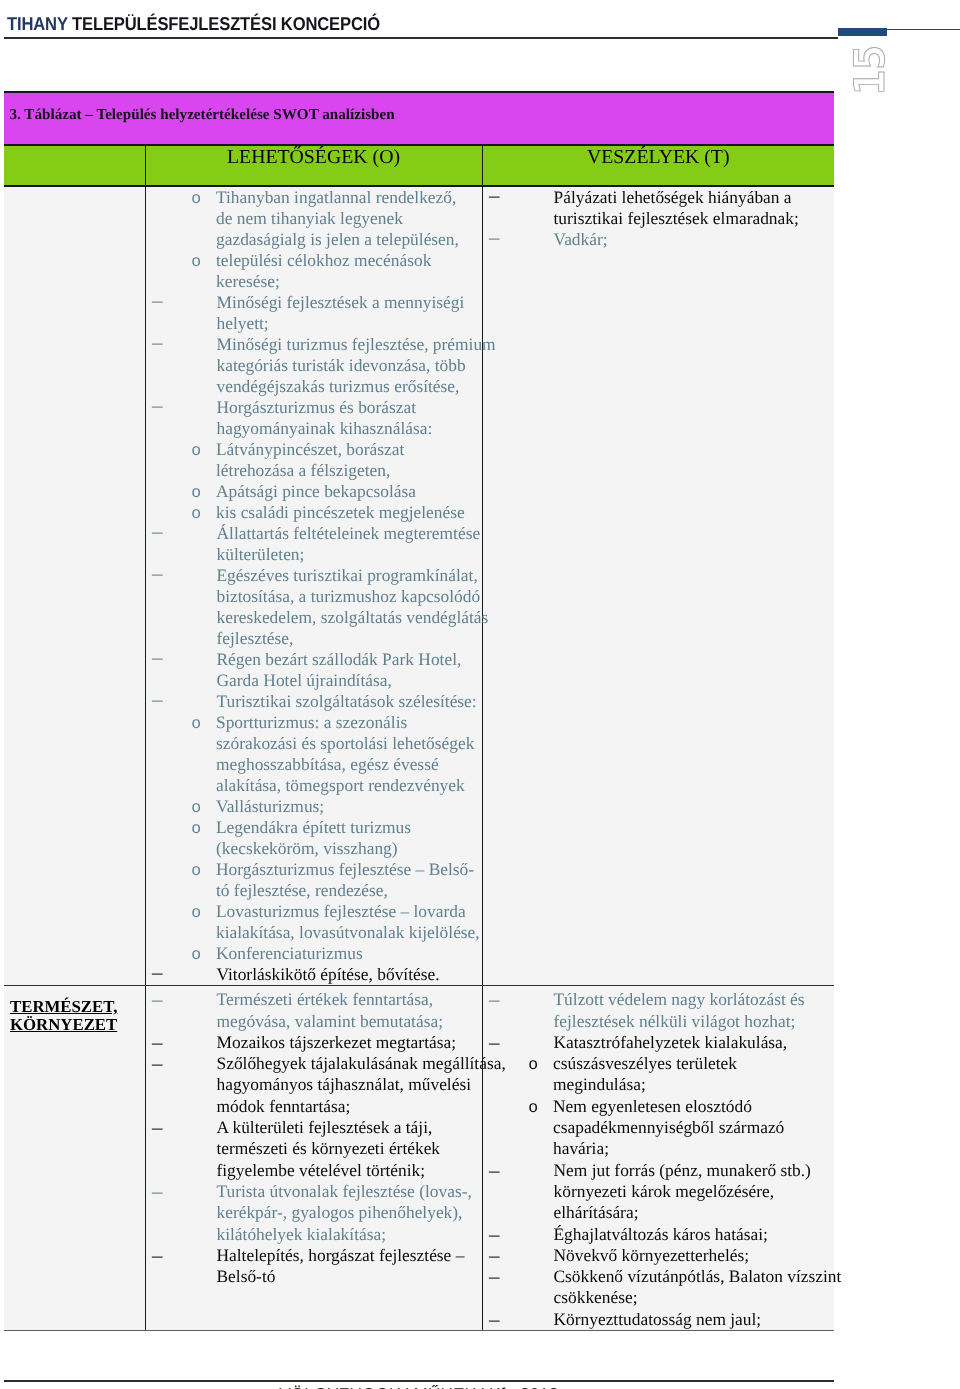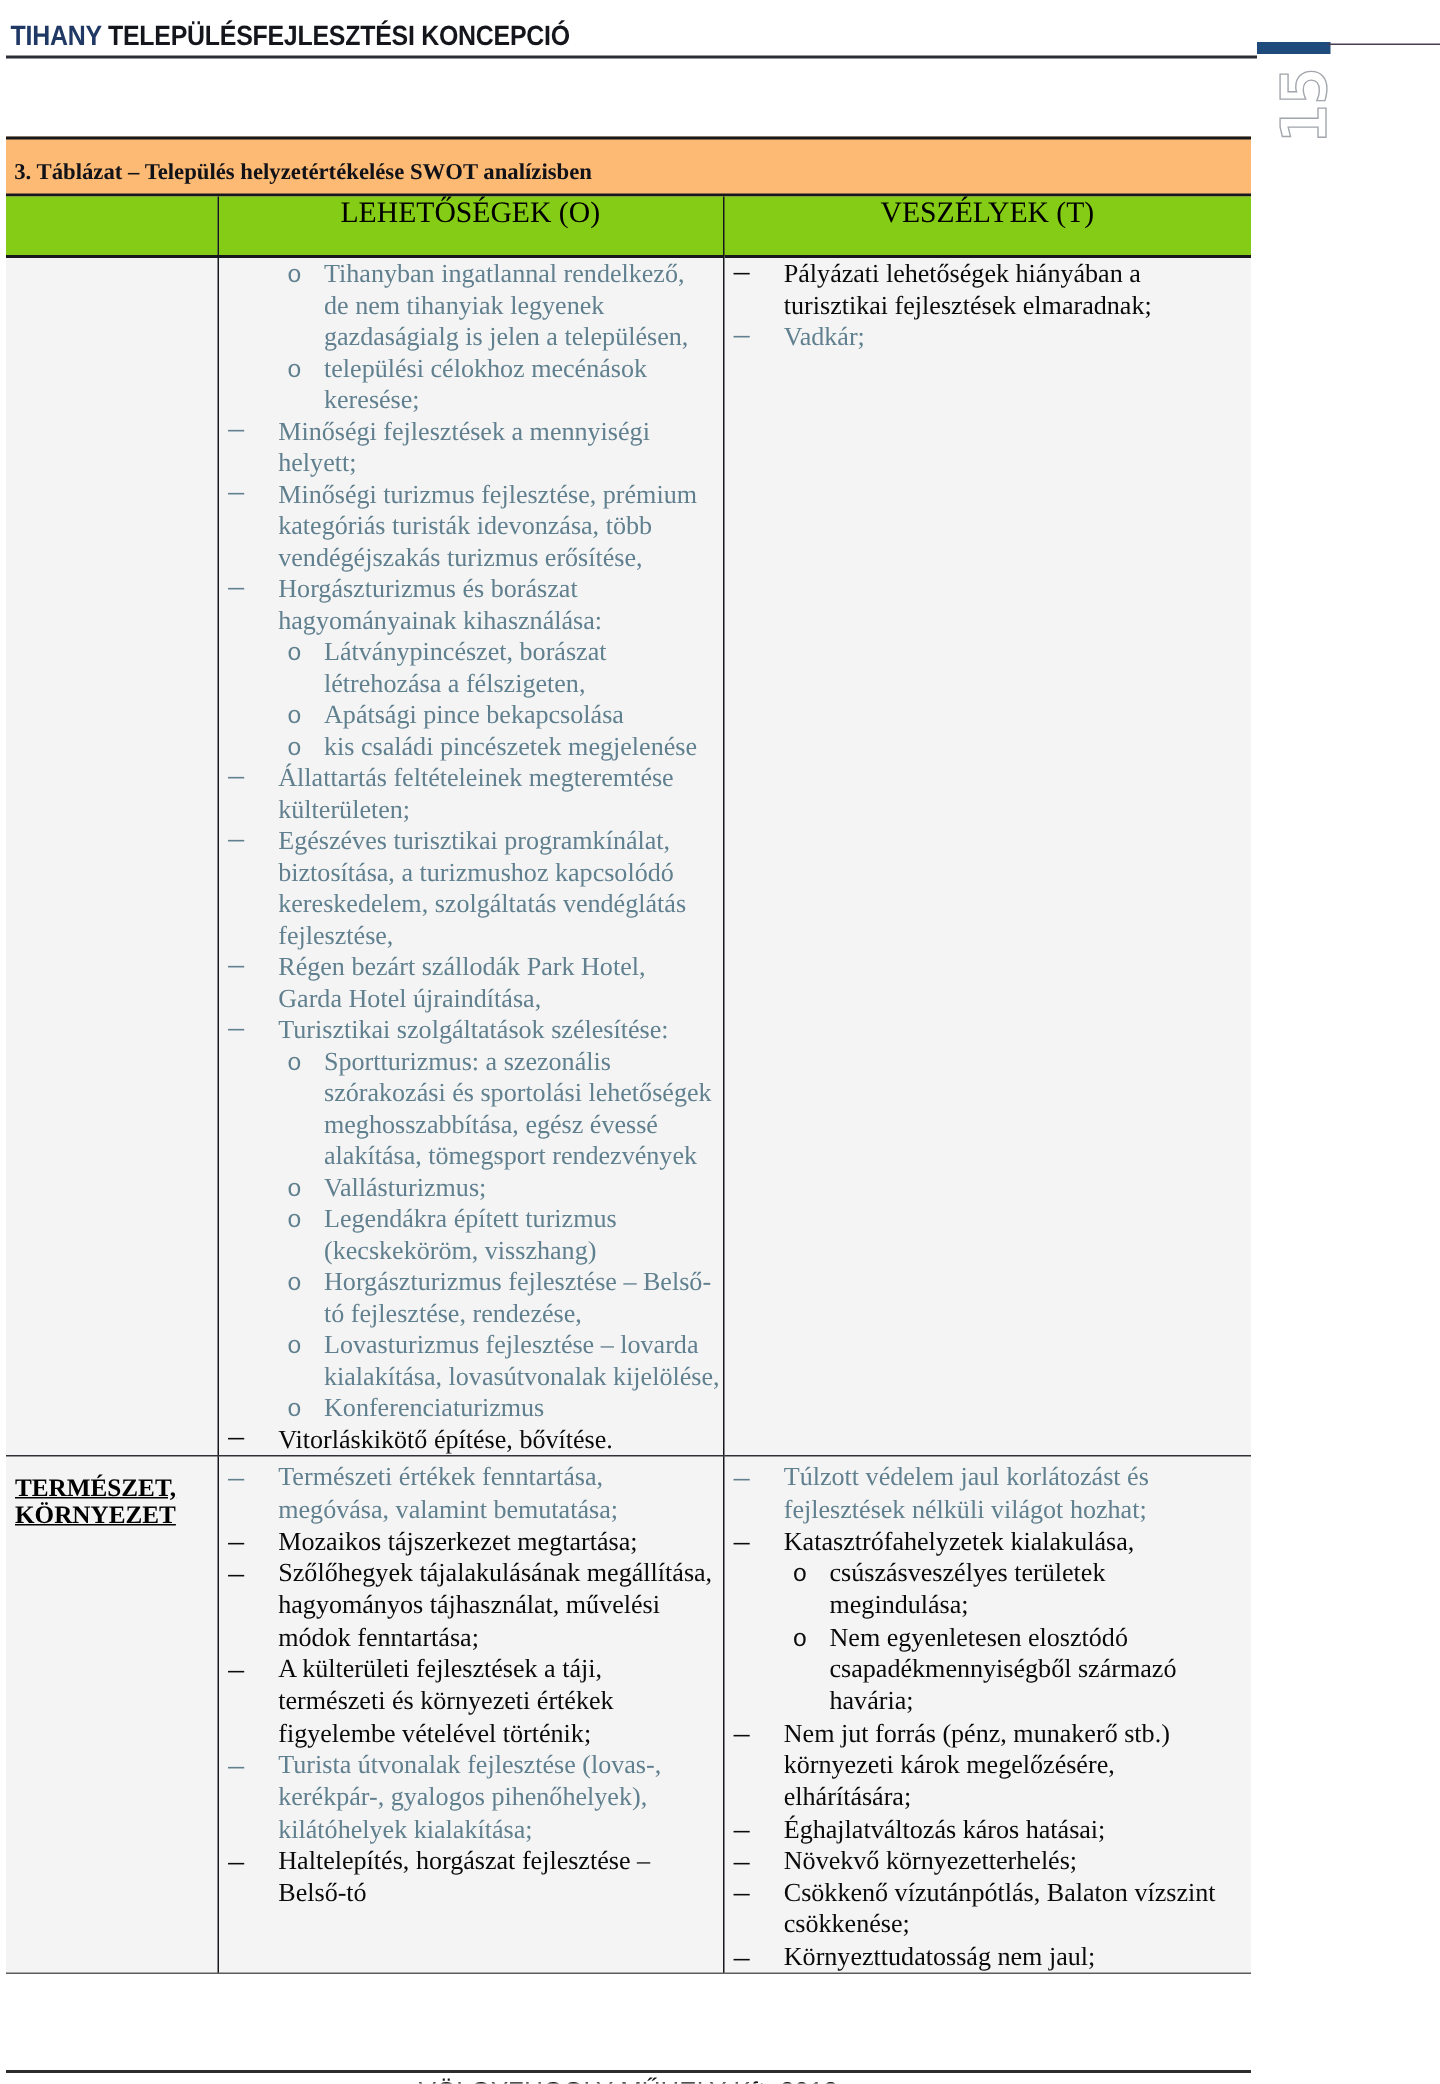--- a/index.html
+++ b/index.html
@@ -21,22 +21,22 @@
   .rh-rule2{ position:absolute; left:885px; top:17px; width:75px; height:1.2px; background:#463c54; }
   .pgnum-wrap { position:absolute; left:846px; top:34px; width:48px; height:48px; }
   .pgnum   { position:absolute; left:-8px; top:16px; width:64px; height:16px;
              text-align:center; line-height:16px; white-space:nowrap;
              font-family:"DejaVu Sans Mono", monospace; font-size:42px; font-weight:700;
              color:transparent; -webkit-text-stroke:0.9px #a2a5ac;
              transform:rotate(-90deg); }
 
   
   .tbl { position:absolute; left:4px; top:79px; width:830px; }
-  .cap { background:#fdba74; color:#111218; font-weight:700; font-size:15.15px;
-         height:40px; line-height:43px; padding-left:5.5px;
+  .cap { background:#d946ef; color:#111218; font-weight:700; font-size:15.15px;
+         height:55px; line-height:43px; padding-left:5.5px;
          border-top:2.5px solid #16181d; border-bottom:2.3px solid #16181d;
          font-family:"Liberation Serif", serif; box-sizing:border-box; }
   table.swot { border-collapse:collapse; width:830px; table-layout:fixed; }
   table.swot td { vertical-align:top; padding:0; }
   .hrow td { background:#84cc16; height:38.5px; text-align:center; vertical-align:middle;
              font-size:19.8px; font-family:"Liberation Serif", serif; color:#000;
              border-bottom:2.3px solid #16181d; }
   .vline { border-right:1.7px solid #16181d; }
   .brow td { background:#f4f4f4; }
   tr.r0 td { height:798.5px; }
@@ -53,21 +53,21 @@
   .r1 .l1 .mk { line-height:21.3px; }
   .r1 .l2 .mk { line-height:23.5px; }
   .r1 .mkd { line-height:19.5px; }
   .li  { position:relative; }
   .mk  { position:absolute; top:0; font-family:"Liberation Serif", serif;
          font-size:17.4px; line-height:21px; }
   .mkd { font-size:21px; line-height:17.4px; }
   .ln  { font-size:17.4px; line-height:21px; font-family:"Liberation Serif", serif;
          white-space:nowrap; }
   .l1 .mk { left:6.6px; }
-  .l1 .ln { padding-left:40px; }
+  .l1 .ln { padding-left:71px; }
   .l2 .mk { left:45.8px; font-size:16.4px; line-height:23.5px; font-family:"Liberation Mono", monospace; }
   .l2 .ln { padding-left:70.5px; }
   .cblue { color:#61808f; }
   .cblack{ color:#0a0a0a; }
 
   
   .ft-rule { position:absolute; left:4px; top:1368px; width:830px; height:1.6px; background:#2d2d2d; }
   .ft-txt  { position:absolute; left:6.4px; top:1371.5px; width:830px; text-align:center;
              font-family:"Liberation Sans", sans-serif; font-size:17.2px; color:#111; letter-spacing:0.1px; }
 </style>
@@ -254,21 +254,21 @@
                   <span class="mk mkd">–</span>
                   <div class="ln">Haltelepítés, horgászat fejlesztése –</div>
                   <div class="ln">Belső-tó</div>
                 </div>
               </div>
             </td>
             <td class="cellpad">
               <div class="lst">
                 <div class="li l1 cblue">
                   <span class="mk mkd">–</span>
-                  <div class="ln">Túlzott védelem jaul korlátozást és</div>
+                  <div class="ln">Túlzott védelem nagy korlátozást és</div>
                   <div class="ln">fejlesztések nélküli világot hozhat;</div>
                 </div>
                 <div class="li l1 cblack">
                   <span class="mk mkd">–</span>
                   <div class="ln">Katasztrófahelyzetek kialakulása,</div>
                 </div>
                 <div class="li l2 cblack">
                   <span class="mk">o</span>
                   <div class="ln">csúszásveszélyes területek</div>
                   <div class="ln">megindulása;</div>

